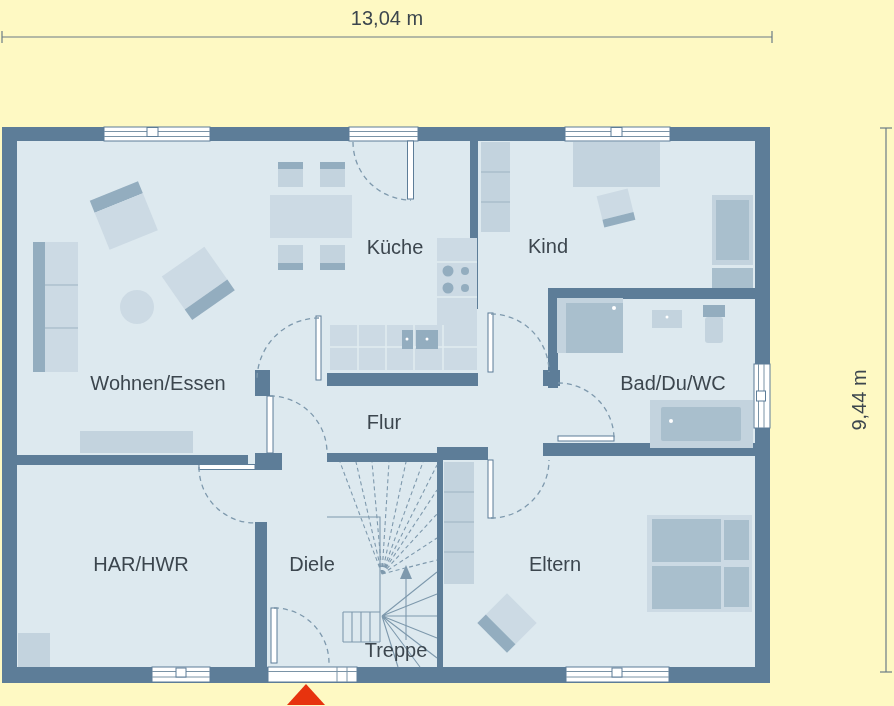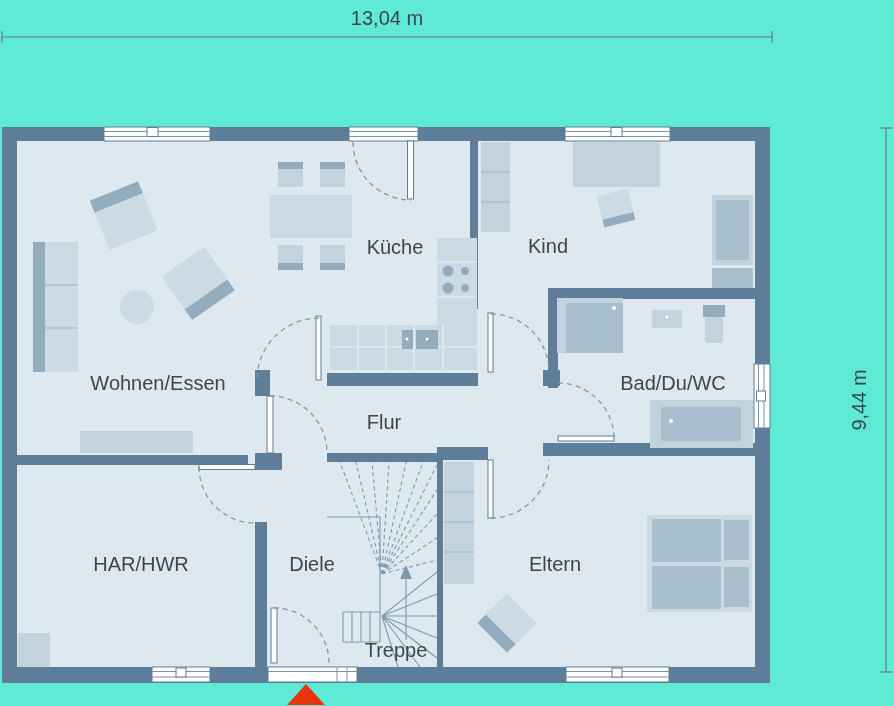--- a/index.html
+++ b/index.html
@@ -1,16 +1,16 @@
 <!DOCTYPE html>
 <html><head>
 <meta charset="utf-8">
 <style>
   html,body{margin:0;padding:0;background:#ffffff;}
-  .stage{position:relative;width:894px;height:706px;background:#5eead4;overflow:hidden;
+  .stage{position:relative;width:894px;height:706px;background:#fef9c3;overflow:hidden;
          font-family:"Liberation Sans", sans-serif;}
   svg{display:block;}
   .wall{fill:#5d7d98;}
   .floor{fill:#dde9ef;}
   .win{fill:#ffffff;stroke:#5d7d98;stroke-width:1;}
   .winline{stroke:#7a93a6;stroke-width:1;fill:none;}
   .leaf{fill:#ffffff;stroke:#5d7d98;stroke-width:1;}
   .arc{fill:none;stroke:#7e99ad;stroke-width:1.3;stroke-dasharray:5 4;}
   .stair{stroke:#7e99ad;stroke-width:1.1;fill:none;}
   .stairdash{stroke:#7e99ad;stroke-width:1.1;fill:none;stroke-dasharray:4 3;}

